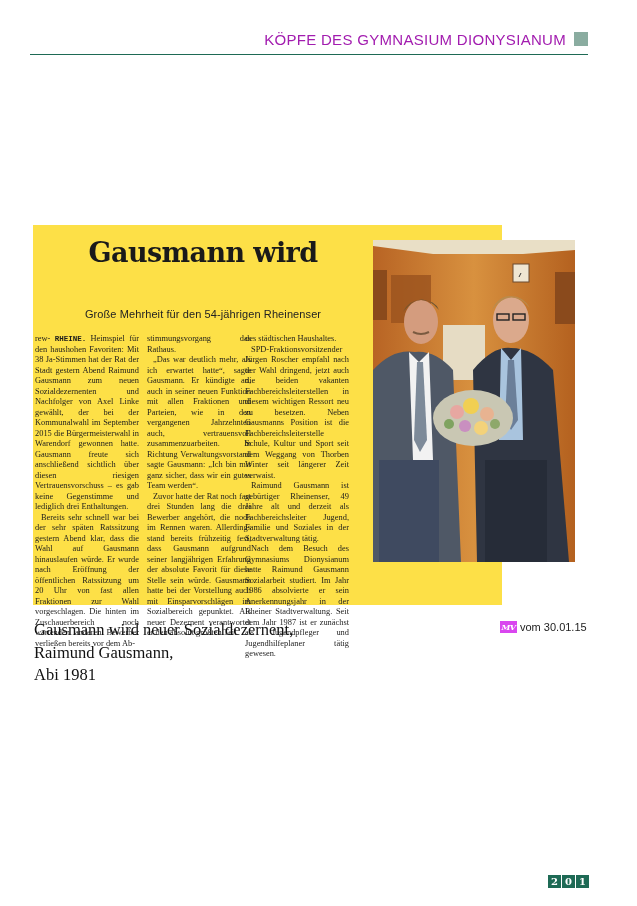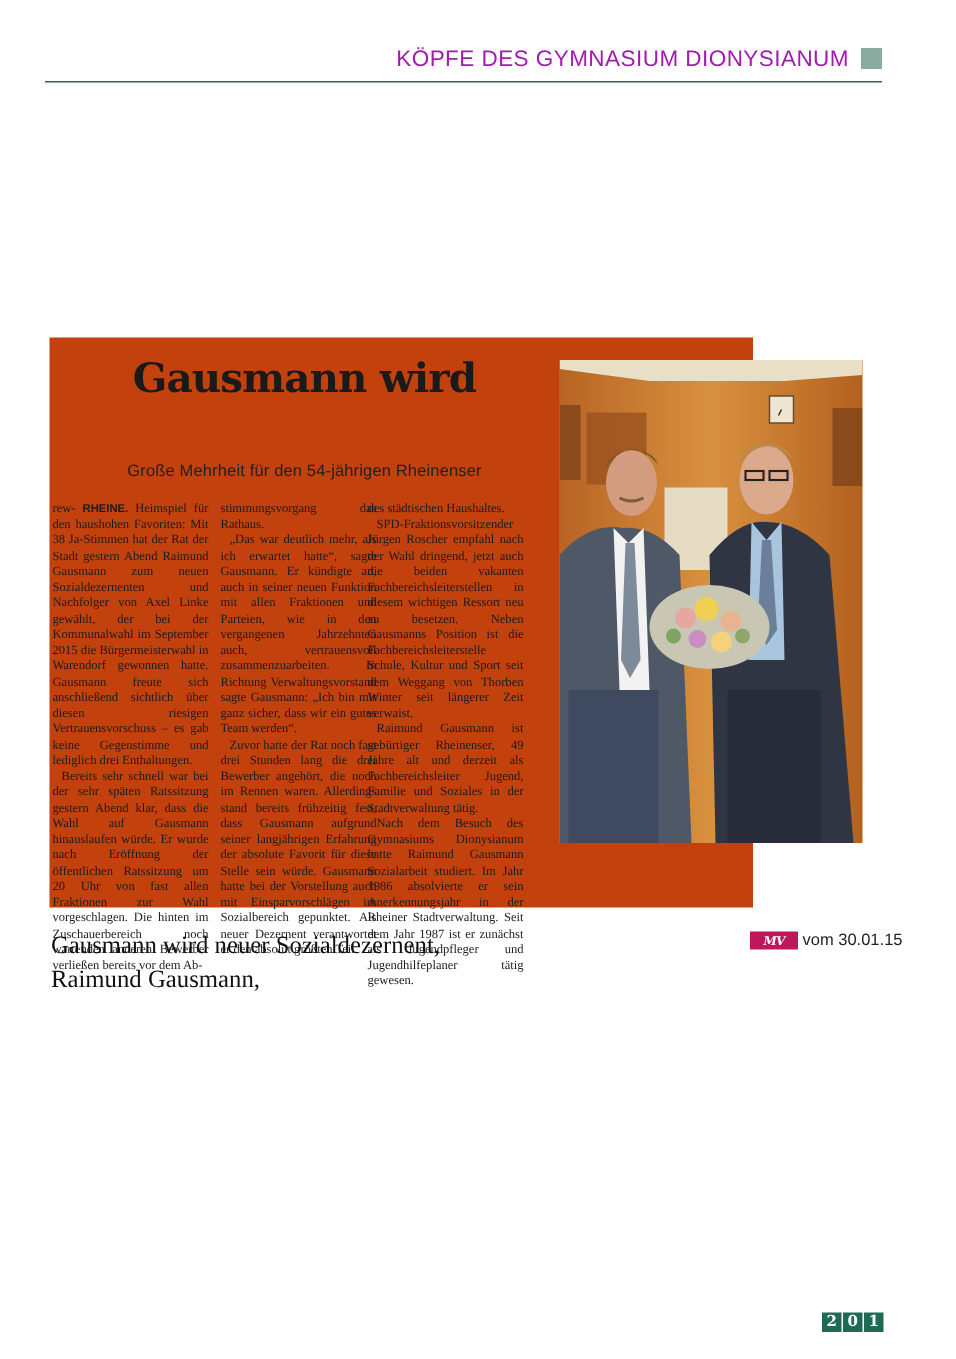--- a/index.html
+++ b/index.html
@@ -2,43 +2,43 @@
 <html><head>
 <meta charset="utf-8">
 <style>
   html, body { margin: 0; padding: 0; background: #ffffff; }
   body { width: 637px; height: 906px; position: relative; overflow: hidden; font-family: "Liberation Serif", serif; }
 
   .page-header { position: absolute; left: 30px; top: 28px; width: 558px; height: 26px; border-bottom: 1.5px solid #1e6a55; }
   .header-title { position: absolute; right: 22px; top: 3px; font-family: "Liberation Sans", sans-serif; font-weight: normal; font-size: 15px; letter-spacing: 0.3px; color: #a21caf; white-space: nowrap; }
   .header-square { position: absolute; right: 0; top: 4px; width: 14px; height: 14px; background: #8aaca0; }
 
-  .clipping { position: absolute; left: 33px; top: 225px; width: 469px; height: 380px; background: #c2410c; }
+  .clipping { position: absolute; left: 33px; top: 225px; width: 469px; height: 380px; background: #fde047; }
 
   .headline { position: absolute; left: 0; top: 12px; width: 340px; text-align: center; font-family: "DejaVu Serif", serif; font-weight: bold; color: #1a1a1a; font-size: 27px; line-height: 32px; letter-spacing: -0.6px; }
   .subheadline { position: absolute; left: 0; top: 83px; width: 340px; text-align: center; font-family: "Liberation Sans", sans-serif; font-size: 11px; color: #222; letter-spacing: 0.1px; }
 
   .col { position: absolute; top: 109px; width: 104px; font-family: "Liberation Serif", serif; font-size: 8.4px; line-height: 10.5px; color: #1c1c1c; text-align: justify; hyphens: manual; }
   .col p { margin: 0; text-indent: 0; }
   .col p.ind { text-indent: 6px; }
   .col1 { left: 2px; }
   .col2 { left: 114px; }
   .col3 { left: 212px; }
-  .dateline { font-family: Liberation Sans, sans-serif; font-weight: bold; font-size: 7.5px; }
+  .dateline { font-family: Liberation Mono, monospace; font-weight: bold; font-size: 7.5px; }
 
   .photo { position: absolute; left: 340px; top: 15px; width: 202px; height: 322px; overflow: hidden; background: #c7782f; }
   .photo svg { display: block; }
   .photo-caption { position: absolute; left: 340px; top: 341px; width: 206px; font-family: "Liberation Sans", sans-serif; font-size: 7.3px; line-height: 9.3px; color: #1c1c1c; text-align: justify; }
   .photo-caption b { font-weight: bold; }
 
   .caption-block { position: absolute; left: 34px; top: 619px; font-family: "Liberation Serif", serif; font-size: 16.5px; line-height: 22.5px; color: #111; }
   .caption-block div { white-space: nowrap; }
 
   .source { position: absolute; left: 500px; top: 621px; display: flex; align-items: center; gap: 3px; font-family: "Liberation Sans", sans-serif; font-size: 11px; color: #222; }
-  .mv-logo { width: 32px; height: 12px; background: #be185d; color: #fff; font-family: "DejaVu Serif", serif; font-weight: bold; font-style: italic; font-size: 8px; line-height: 12px; text-align: center; letter-spacing: -0.5px; }
+  .mv-logo { width: 17px; height: 12px; background: #d946ef; color: #fff; font-family: "DejaVu Serif", serif; font-weight: bold; font-style: italic; font-size: 8px; line-height: 12px; text-align: center; letter-spacing: -0.5px; }
 
   .page-number { position: absolute; left: 548px; top: 875px; display: flex; gap: 1px; }
   .page-number span { width: 13px; height: 13px; background: #1e6a55; color: #fff; font-family: "DejaVu Serif", serif; font-weight: bold; font-size: 10px; line-height: 13px; text-align: center; }
 </style>
 </head>
 <body>
 
 <div class="page-header">
   <span class="header-title">KÖPFE DES GYMNASIUM DIONYSIANUM</span>
   <span class="header-square"></span>
@@ -110,20 +110,21 @@
       <rect x="6" y="220" width="60" height="102" fill="#3f4a60"></rect>
       <rect x="112" y="220" width="62" height="102" fill="#262c38"></rect>
     </svg>
   </div>
 
 </div>
 
 <div class="caption-block">
   <div>Gausmann wird neuer Sozialdezernent,</div>
   <div>Raimund Gausmann,</div>
+  <div>Abi 1981</div>
 </div>
 
 <div class="source">
   <span class="mv-logo">MV</span>
   <span>vom 30.01.15</span>
 </div>
 
 <div class="page-number">
   <span>2</span>
   <span>0</span>

